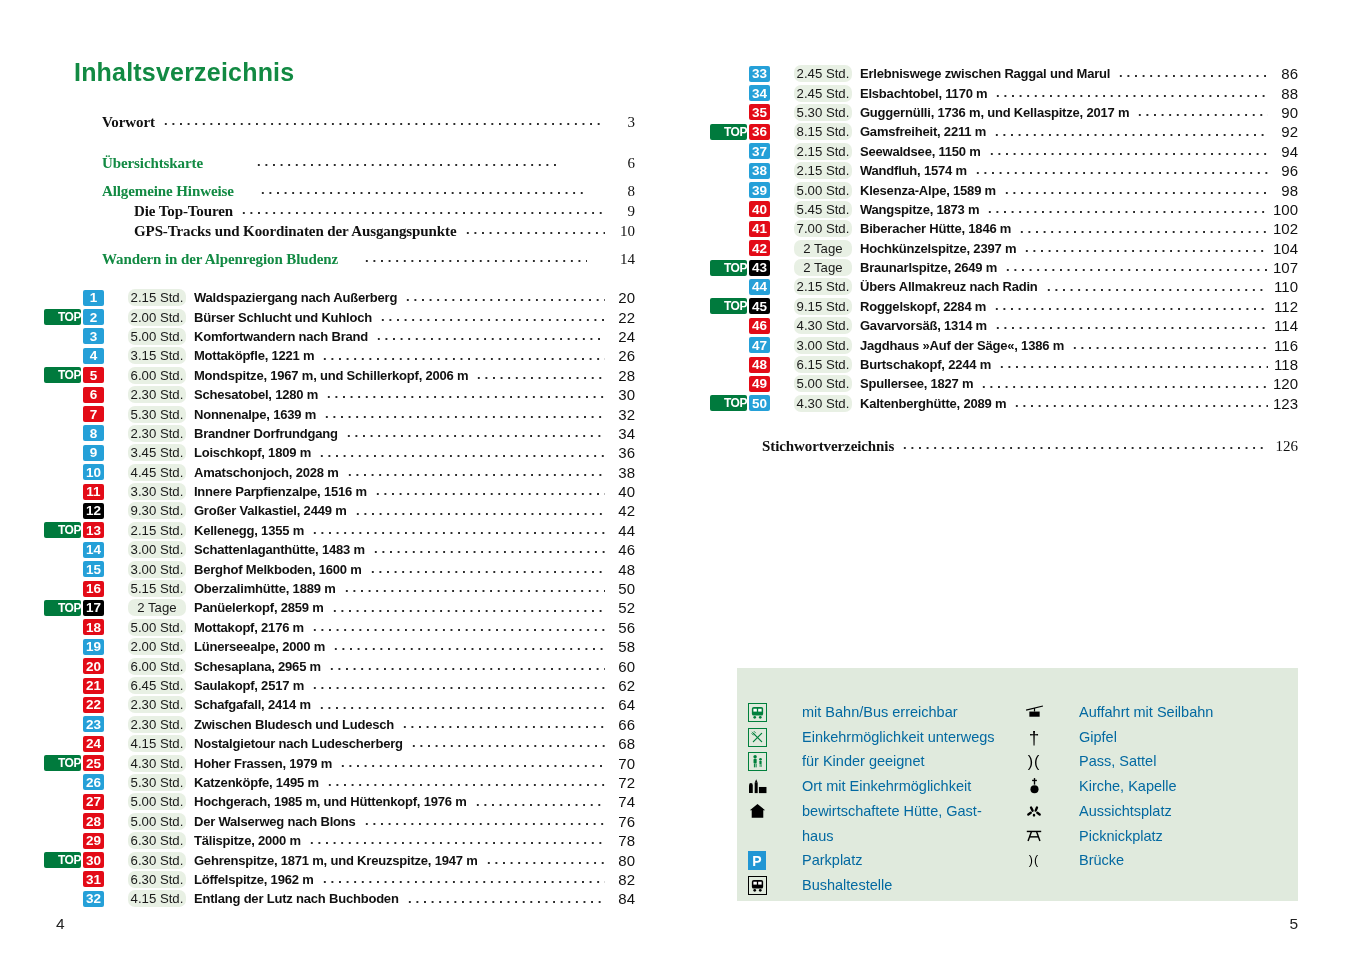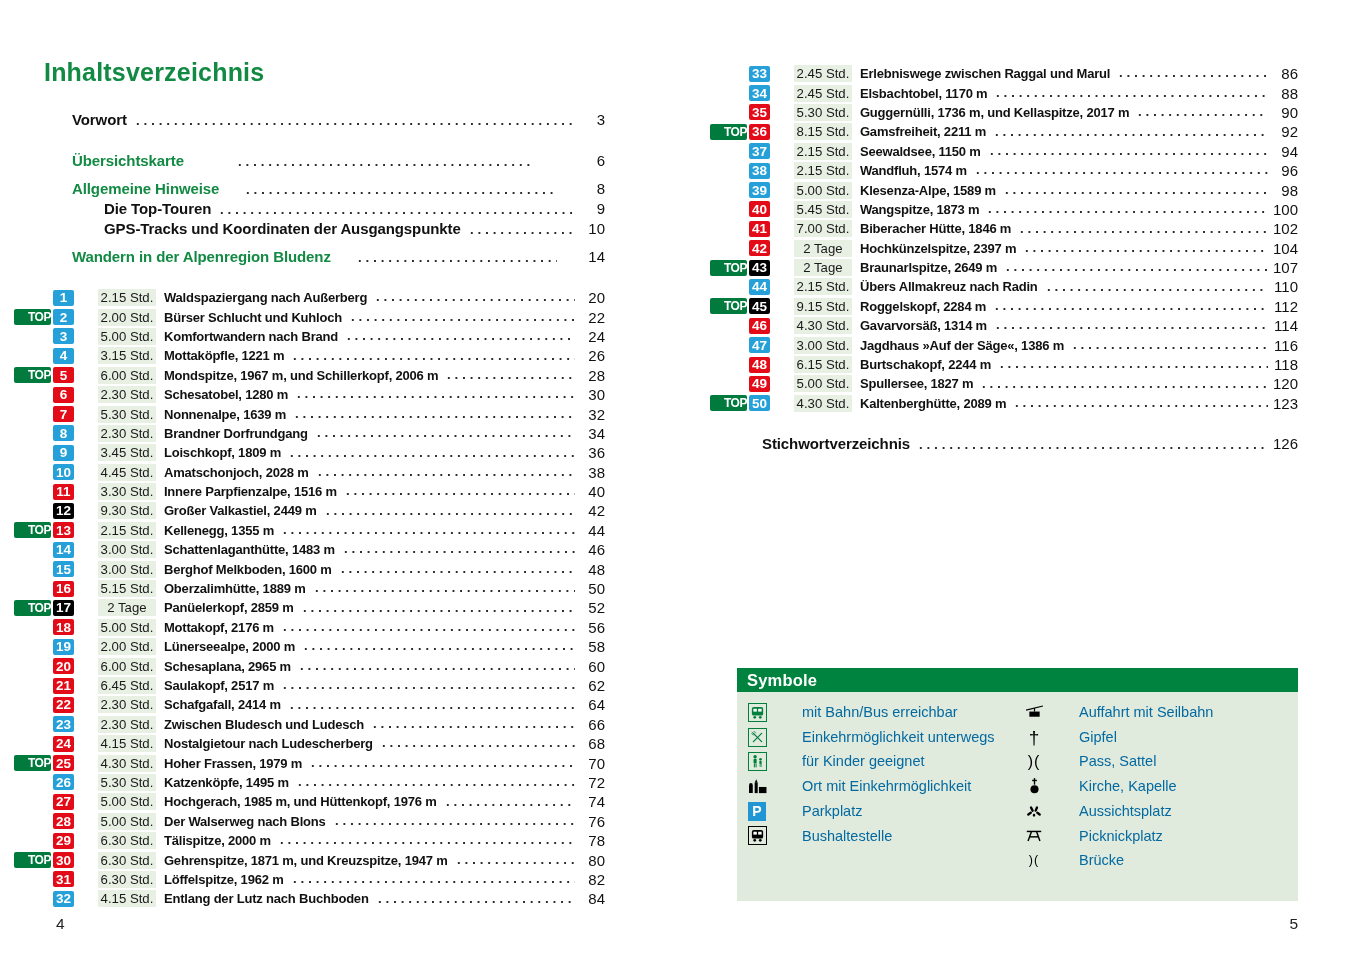--- a/index.html
+++ b/index.html
@@ -5,45 +5,45 @@
   :root{
     --heading-green:#128a43; --top-green:#007a3d; --badge-blue:#25a0d8; --badge-red:#e30b17;
     --badge-black:#000000; --time-bg:#e8f0e4; --symbols-bg:#e0eadd; --symbols-header-bg:#00833e;
     --parking-blue:#2196d4; --waterfall-blue:#62c2e8; --icon-green:#00803c;
   }
   *{margin:0;padding:0;box-sizing:border-box;}
   html,body{background:#fff;}
   body{width:1359px;height:969px;position:relative;font-family:"Liberation Sans",sans-serif;color:#111;overflow:hidden;}
 
   .col{position:absolute;}
-  #left-col{left:14px;top:58px;width:591px;}
+  #left-col{left:44px;top:58px;width:591px;}
   #right-col{left:710px;top:64px;width:588px;}
 
   .page-title{font-size:25px;font-weight:bold;color:var(--heading-green);padding-left:30px;margin-bottom:24px;letter-spacing:0.2px;}
 
   
-  .fmrow{display:flex;align-items:flex-start;height:20px;padding-left:58px;}
+  .fmrow{display:flex;align-items:flex-end;height:20px;padding-left:58px;font-family:Liberation Serif, serif;}
   .fmrow.gap-lg{margin-top:21px;gap:45px;}
   .fmrow.gap-md{margin-top:8px;gap:18px;}
   .fmrow.fm-indent{padding-left:90px;}
   .fm-label{font-weight:bold;font-size:15px;white-space:nowrap;letter-spacing:-0.1px;}
   .fm-green .fm-label{color:var(--heading-green);}
 
   
   .tours{margin-top:20px;}
   .trow{display:flex;align-items:center;height:19.4px;}
   .top-badge{flex:0 0 26px;height:16px;background:var(--top-green);color:#fff;font-weight:bold;
     font-size:12px;display:flex;align-items:center;justify-content:center;border-radius:2px;
     margin-right:2px;letter-spacing:-0.5px;padding-left:14px;}
   .top-badge.invisible{visibility:hidden;}
   .num{flex:0 0 21px;height:16px;color:#fff;font-weight:bold;font-size:13.5px;display:flex;
     align-items:center;justify-content:center;border-radius:2px;margin-right:24px;}
   .b-blue{background:var(--badge-blue);} .b-red{background:var(--badge-red);} .b-black{background:var(--badge-black);}
   .time{flex:0 0 58px;height:17px;background:var(--time-bg);font-size:13.2px;display:flex;
-    align-items:center;justify-content:center;margin-right:8px;color:#1a1a1a;white-space:nowrap;}
+    align-items:center;justify-content:center;margin-right:8px;color:#1a1a1a;white-space:nowrap;border-radius:7px;}
   .ttl{font-weight:bold;font-size:13px;white-space:nowrap;letter-spacing:-0.2px;}
   .dots{flex:1 1 auto;height:100%;margin:0 4px 0 5px;
     background-image:radial-gradient(circle,#2b2b2b 1.15px,transparent 1.5px);
     background-size:7.6px 6px;background-repeat:repeat-x;background-position:2px calc(100% - 4px);}
   .pg{font-size:15px;min-width:26px;text-align:right;white-space:nowrap;}
 
   .index-row{margin-top:22px;padding-left:52px;}
   .index-row .fm-label{color:#111;}
 
   
@@ -513,21 +513,20 @@
       </div>
     </div>
   <div class="fmrow index-row">
     <span class="fm-label">Stichwortverzeichnis</span>
     <span class="dots"></span>
     <span class="pg">126</span>
   </div>
 </div>
 
 <div id="symbols-box">
-  <div class="sym-header">Symbole</div>
   <div class="sym-col sym-col-left" id="sym-left">
       <div class="sym-row">
         <span class="sym-icon">
           <span class="ibox">
             <svg viewBox="0 0 20 20" width="15" height="15">
               <rect x="2.5" y="2.5" width="15" height="11.5" rx="2.5" fill="var(--icon-green)"></rect>
               <rect x="4.5" y="5" width="4.6" height="3.8" fill="#fff"></rect>
               <rect x="10.9" y="5" width="4.6" height="3.8" fill="#fff"></rect>
               <circle cx="6.3" cy="16.4" r="1.8" fill="var(--icon-green)"></circle>
               <circle cx="13.7" cy="16.4" r="1.8" fill="var(--icon-green)"></circle>
@@ -573,20 +572,29 @@
             <path d="M2 8 a2 2.6 0 0 1 4 0 v8 h-4 z"></path>
             <rect x="8" y="5" width="3.2" height="11"></rect>
             <path d="M8 5 L9.6 1.4 L11.2 5 z"></path>
             <rect x="12.5" y="9.5" width="8" height="6.5"></rect>
           </svg>
         </span>
         <span class="sym-label">Ort mit Einkehrmöglichkeit</span>
       </div>
       <div class="sym-row">
         <span class="sym-icon">
+          <svg viewBox="0 0 20 18" width="17" height="16" fill="#000">
+            <path d="M10 0.8 L19 8.2 L16.8 8.2 L16.8 17 L3.2 17 L3.2 8.2 L1 8.2 Z"></path>
+          </svg>
+        </span>
+        <span class="sym-label">bewirtschaftete Hütte, Gast-
+haus</span>
+      </div>
+      <div class="sym-row">
+        <span class="sym-icon">
           <span class="pbox">P</span>
         </span>
         <span class="sym-label">Parkplatz</span>
       </div>
       <div class="sym-row">
         <span class="sym-icon">
           <span class="ibox k">
             <svg viewBox="0 0 20 20" width="15" height="15">
               <rect x="2.5" y="2.5" width="15" height="11.5" rx="2.5" fill="#000"></rect>
               <rect x="4.5" y="5" width="4.6" height="3.8" fill="#fff"></rect>

